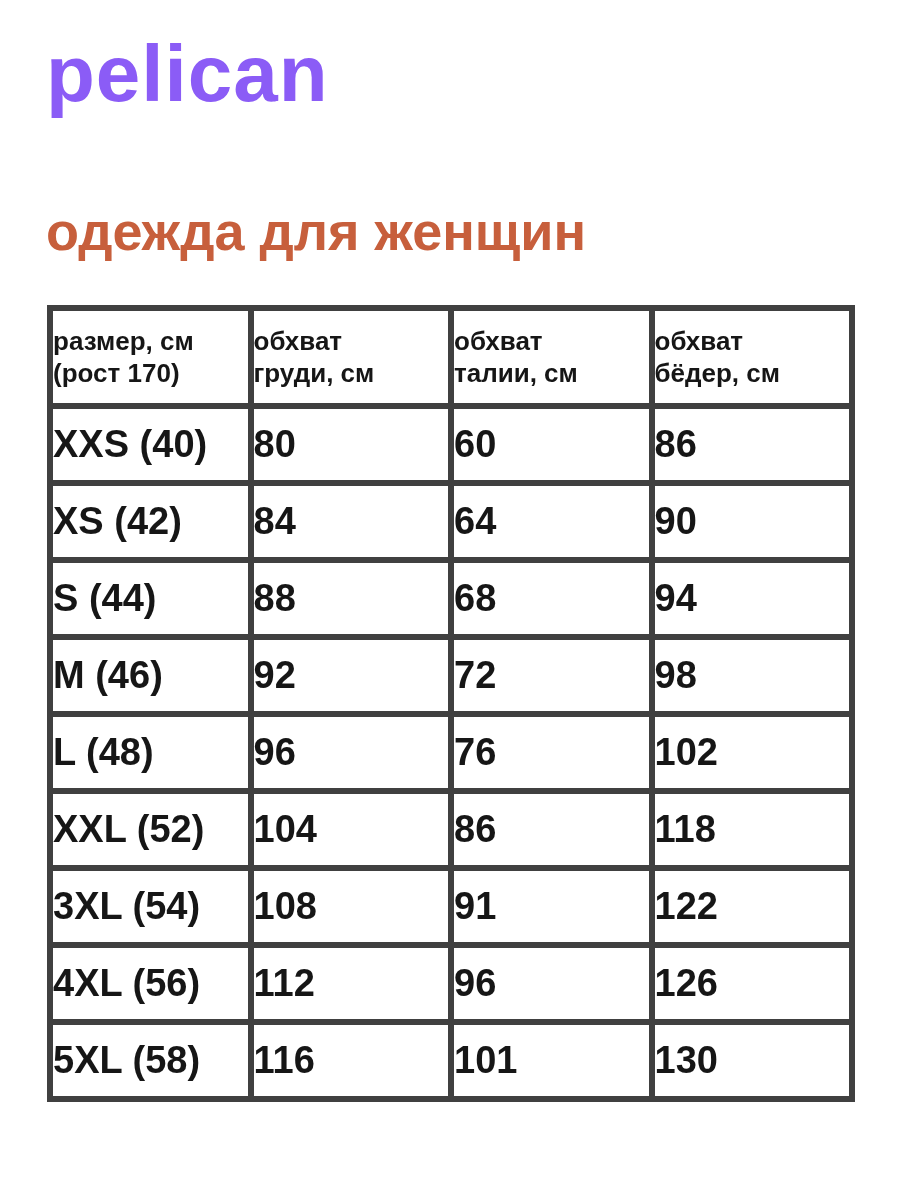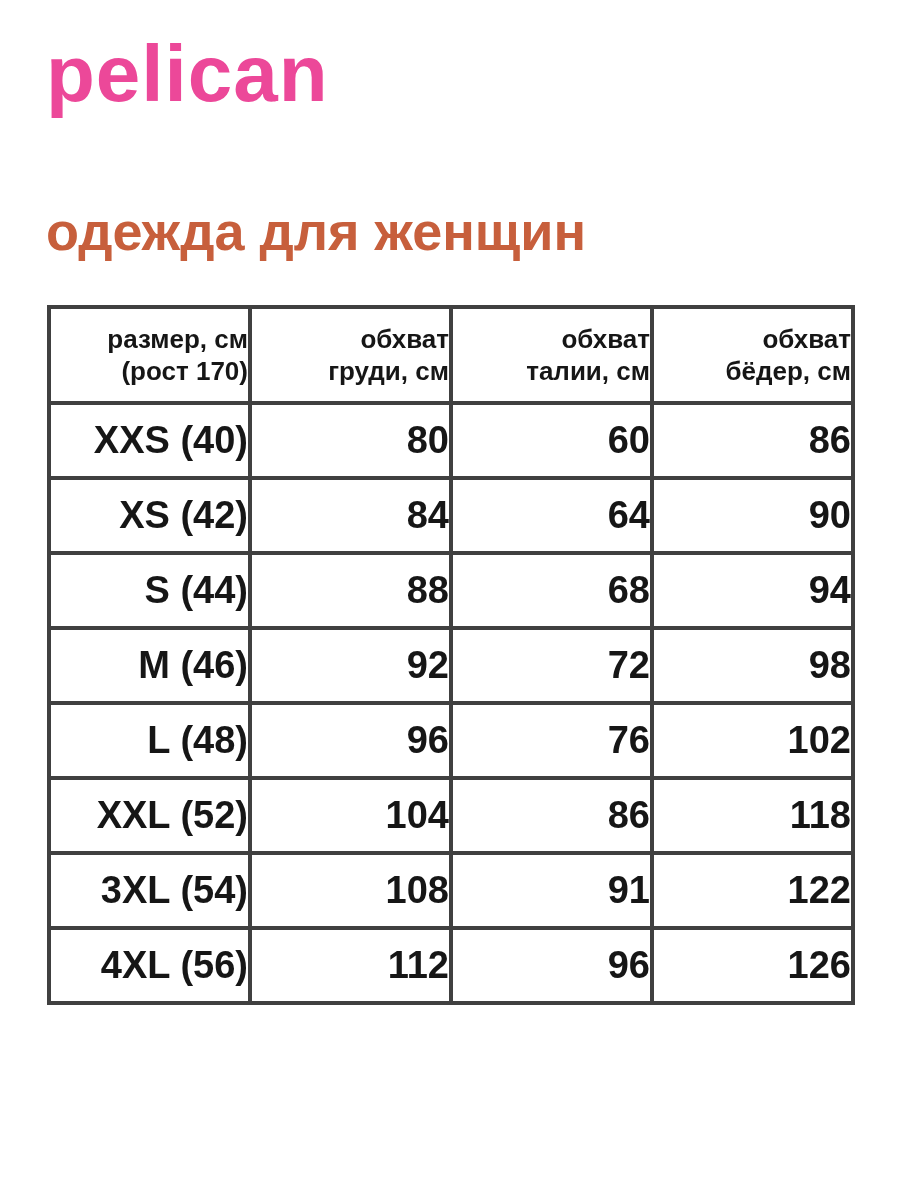--- a/index.html
+++ b/index.html
@@ -14,21 +14,21 @@
     height: 1200px;
     background: #ffffff;
     overflow: hidden;
   }
   .logo {
     position: absolute;
     left: 46px;
     top: 34px;
     font-size: 80px;
     font-weight: 700;
-    color: #ec4899;
+    color: #8b5cf6;
     letter-spacing: 1px;
     line-height: 1;
   }
   .page-title {
     position: absolute;
     left: 46px;
     top: 204px;
     font-size: 54px;
     font-weight: 700;
     color: #c75f3c;
@@ -37,22 +37,22 @@
   table.size-table {
     position: absolute;
     left: 47px;
     top: 305px;
     width: 808px;
     border-collapse: collapse;
     table-layout: fixed;
   }
   .size-table th,
   .size-table td {
-    border: 4px solid #404040;
-    text-align: right;
+    border: 6px solid #404040;
+    text-align: left;
     vertical-align: middle;
     color: #161616;
     font-weight: 700;
     padding: 0;
   }
   .size-table th {
     height: 92px;
     font-size: 26px;
     line-height: 1.25;
     white-space: pre-line;
@@ -133,16 +133,22 @@
         <td>108</td>
         <td>91</td>
         <td>122</td>
       </tr>
       <tr>
         <td>4XL (56)</td>
         <td>112</td>
         <td>96</td>
         <td>126</td>
       </tr>
+      <tr>
+        <td>5XL (58)</td>
+        <td>116</td>
+        <td>101</td>
+        <td>130</td>
+      </tr>
     </tbody>
   </table>
 
 </div>
 
 </body></html>

